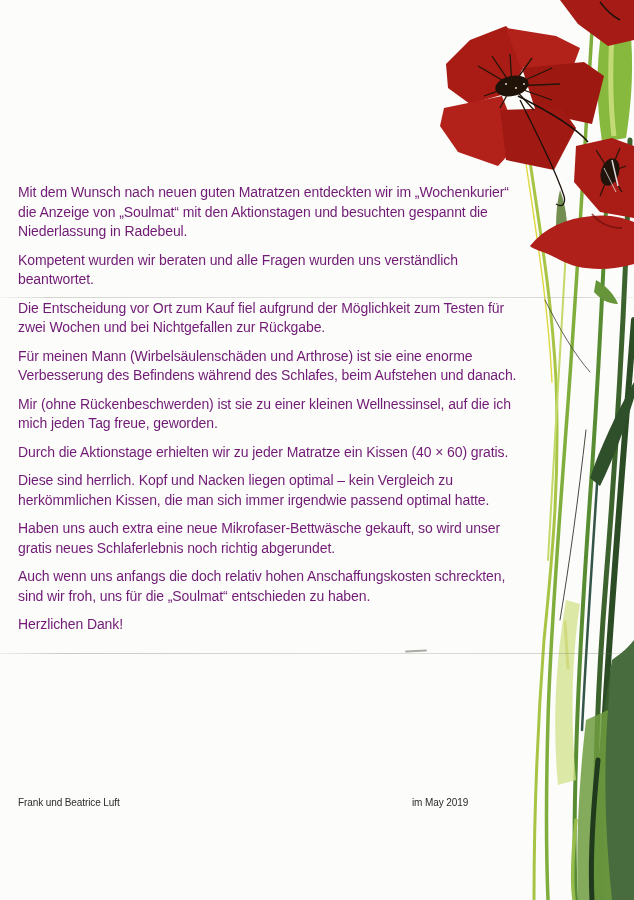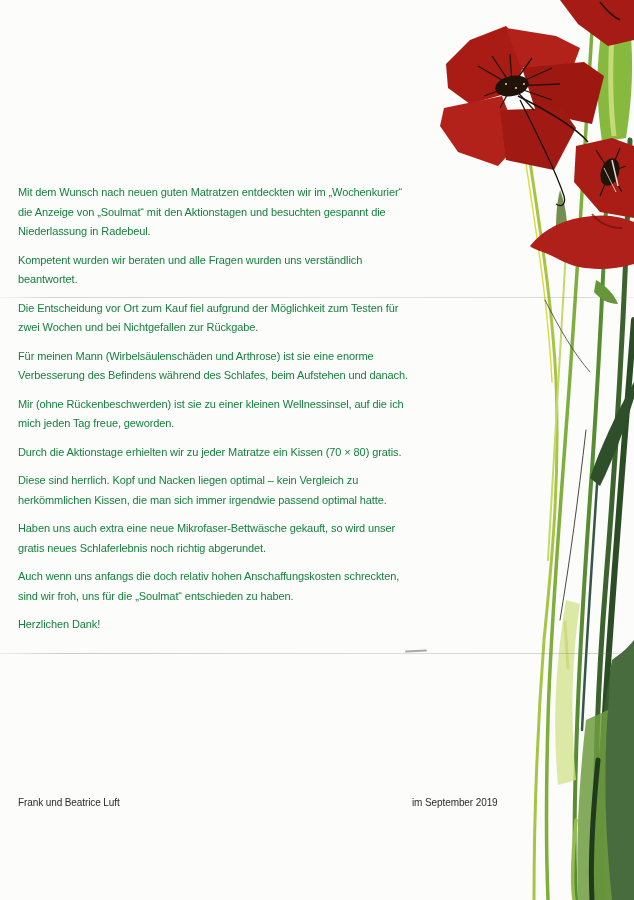--- a/index.html
+++ b/index.html
@@ -5,21 +5,21 @@
   html,body{margin:0;padding:0;}
   body{
     width:634px;height:900px;position:relative;overflow:hidden;
     background:#fcfcfa;
     font-family:"Liberation Sans","DejaVu Sans",sans-serif;
   }
   .page{position:absolute;inset:0;}
   .artwork{position:absolute;top:0;left:0;z-index:0;pointer-events:none;}
   .letter-body{
     position:absolute;left:18px;top:183px;width:600px;z-index:1;
-    color:#15803d;font-size:11px;line-height:19.5px;letter-spacing:-0.1px;
+    color:#701a75;font-size:14px;line-height:19.5px;letter-spacing:-0.1px;
   }
   .letter-body p{margin:0 0 9px 0;white-space:pre-line;}
   .closing{margin-top:0;}
   .signature-row{
     position:absolute;left:18px;top:793px;width:600px;z-index:1;
     color:#2b2b2b;font-size:10px;line-height:19.5px;letter-spacing:-0.1px;
   }
   .sig-date{position:absolute;left:394px;top:0;}
   .fold{position:absolute;left:0;width:634px;height:1px;z-index:2;pointer-events:none;}
   .fold-1{top:297px;background:linear-gradient(to right,rgba(125,125,115,0.05),rgba(125,125,115,0.32) 8%,rgba(125,125,115,0.18) 55%,rgba(125,125,115,0.28) 92%,rgba(125,125,115,0.08));}
@@ -125,28 +125,28 @@
 die Anzeige von „Soulmat“ mit den Aktionstagen und besuchten gespannt die
 Niederlassung in Radebeul.</p>
     <p>Kompetent wurden wir beraten und alle Fragen wurden uns verständlich
 beantwortet.</p>
     <p>Die Entscheidung vor Ort zum Kauf fiel aufgrund der Möglichkeit zum Testen für
 zwei Wochen und bei Nichtgefallen zur Rückgabe.</p>
     <p>Für meinen Mann (Wirbelsäulenschäden und Arthrose) ist sie eine enorme
 Verbesserung des Befindens während des Schlafes, beim Aufstehen und danach.</p>
     <p>Mir (ohne Rückenbeschwerden) ist sie zu einer kleinen Wellnessinsel, auf die ich
 mich jeden Tag freue, geworden.</p>
-    <p>Durch die Aktionstage erhielten wir zu jeder Matratze ein Kissen (70 × 80) gratis.</p>
+    <p>Durch die Aktionstage erhielten wir zu jeder Matratze ein Kissen (40 × 60) gratis.</p>
     <p>Diese sind herrlich. Kopf und Nacken liegen optimal – kein Vergleich zu
 herkömmlichen Kissen, die man sich immer irgendwie passend optimal hatte.</p>
     <p>Haben uns auch extra eine neue Mikrofaser-Bettwäsche gekauft, so wird unser
 gratis neues Schlaferlebnis noch richtig abgerundet.</p>
     <p>Auch wenn uns anfangs die doch relativ hohen Anschaffungskosten schreckten,
 sind wir froh, uns für die „Soulmat“ entschieden zu haben.</p>
     <p class="closing">Herzlichen Dank!</p>
   </div>
 
   <div class="signature-row">
     <span>Frank und Beatrice Luft</span>
-    <span class="sig-date">im September 2019</span>
+    <span class="sig-date">im May 2019</span>
   </div>
 
 </div>
 
 </body></html>

